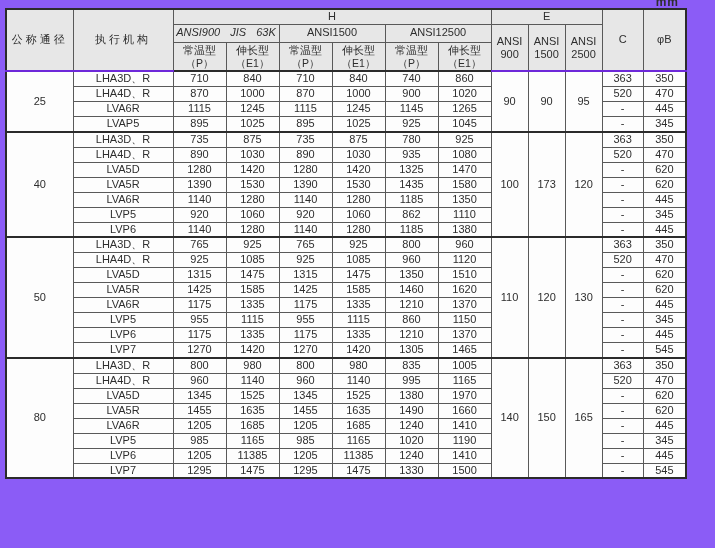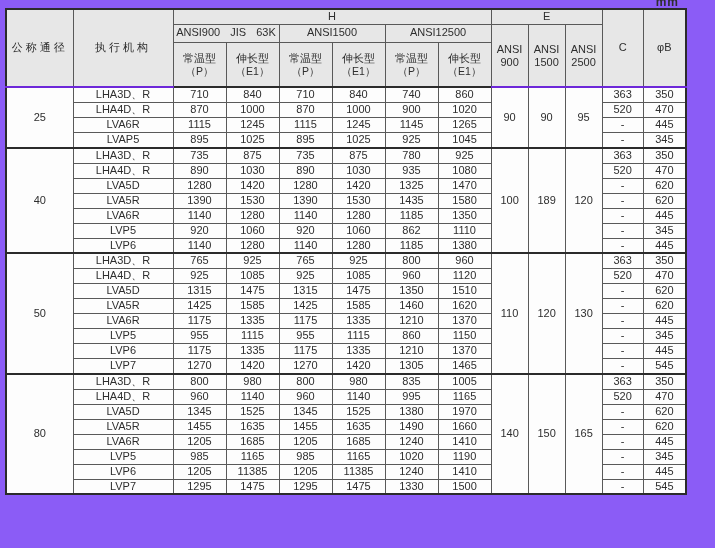--- a/index.html
+++ b/index.html
@@ -42,27 +42,27 @@
     padding: 0 1px;
     line-height: 1.25;
     font-weight: normal;
     color: #2e2e2e;
     overflow: hidden;
     white-space: nowrap;
   }
   .spec-table thead th { background: #e7e7e7; }
   .spec-table thead tr.hrow1 th { height: 15px; }
   .spec-table thead tr.hrow2 th { height: 18px; }
-  .spec-table thead tr.hrow3 th { height: 45px; }
+  .spec-table thead tr.hrow3 th { height: 29px; }
   .spec-table thead tr.hrow3 th { border-bottom: 2px solid #2b2b2b; }
   .spec-table thead th.span-all { border-bottom: 2px solid #6d28d9; }
   .spec-table tbody td { height: 15px; background: #fdfdfd; }
   .spec-table tbody tr.group-start td { border-top: 2px solid #2b2b2b; }
   .cjk { letter-spacing: 3px; }
-  .gap { word-spacing: 7px; }
+  .gap { word-spacing: 7px; font-style: italic; }
   .two-line div { line-height: 1.15; }
   .sub-line { font-size: 10.5px; }
   .note {
     position: absolute;
     left: 5px;
     top: 531px;
     font-size: 11.5px;
     color: #1d1d1d;
     letter-spacing: 0.5px;
   }
@@ -195,21 +195,21 @@
         <tr class="group-start">
           <td rowspan="7">40</td>
           <td>LHA3D、R</td>
           <td>735</td>
           <td>875</td>
           <td>735</td>
           <td>875</td>
           <td>780</td>
           <td>925</td>
           <td rowspan="7">100</td>
-          <td rowspan="7">189</td>
+          <td rowspan="7">173</td>
           <td rowspan="7">120</td>
           <td>363</td>
           <td>350</td>
         </tr>
         <tr>
           <td>LHA4D、R</td>
           <td>890</td>
           <td>1030</td>
           <td>890</td>
           <td>1030</td>

